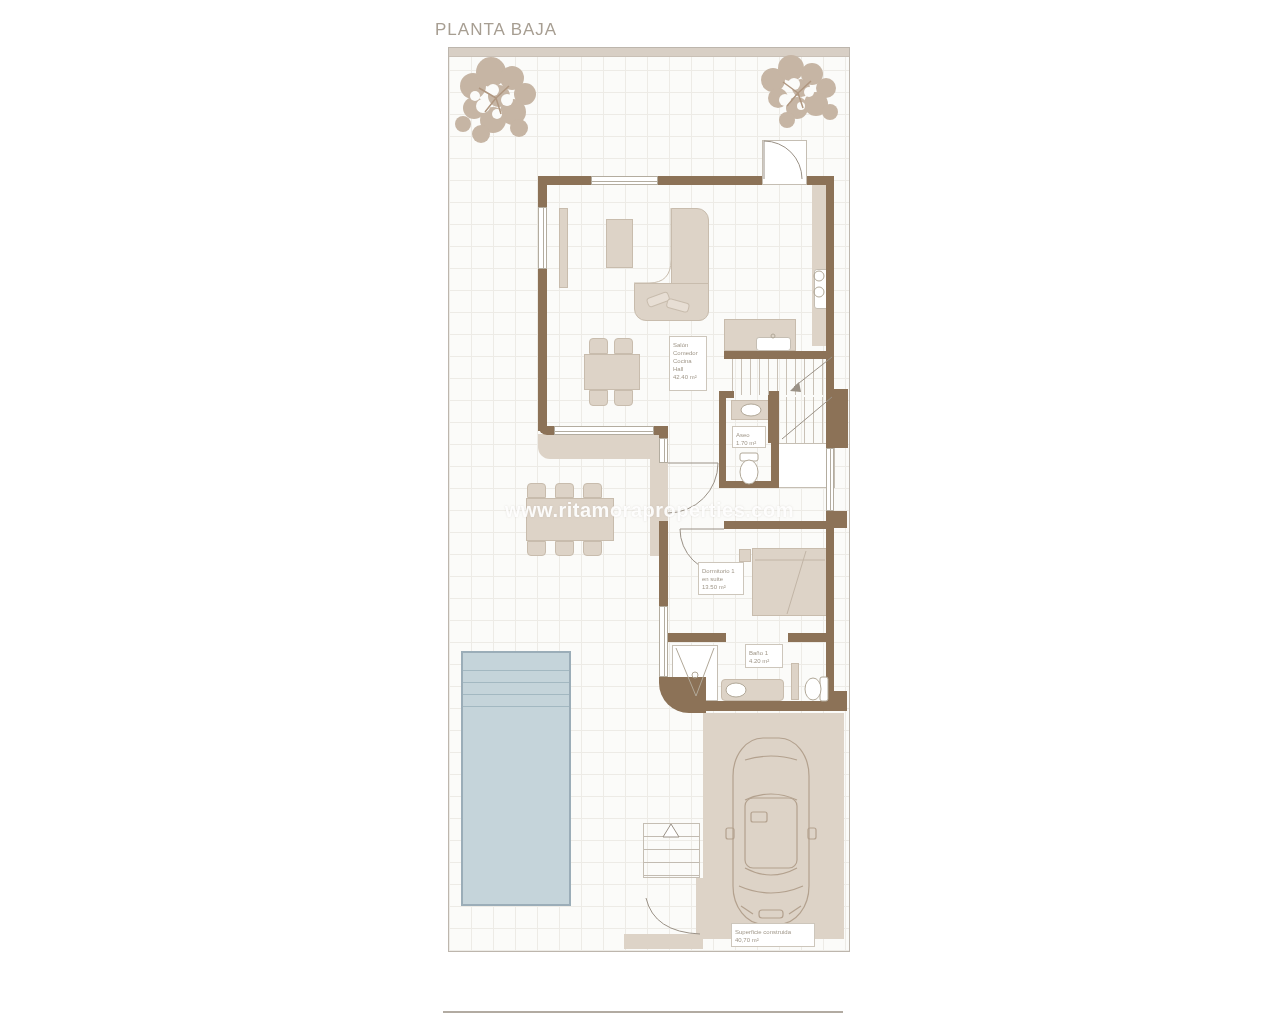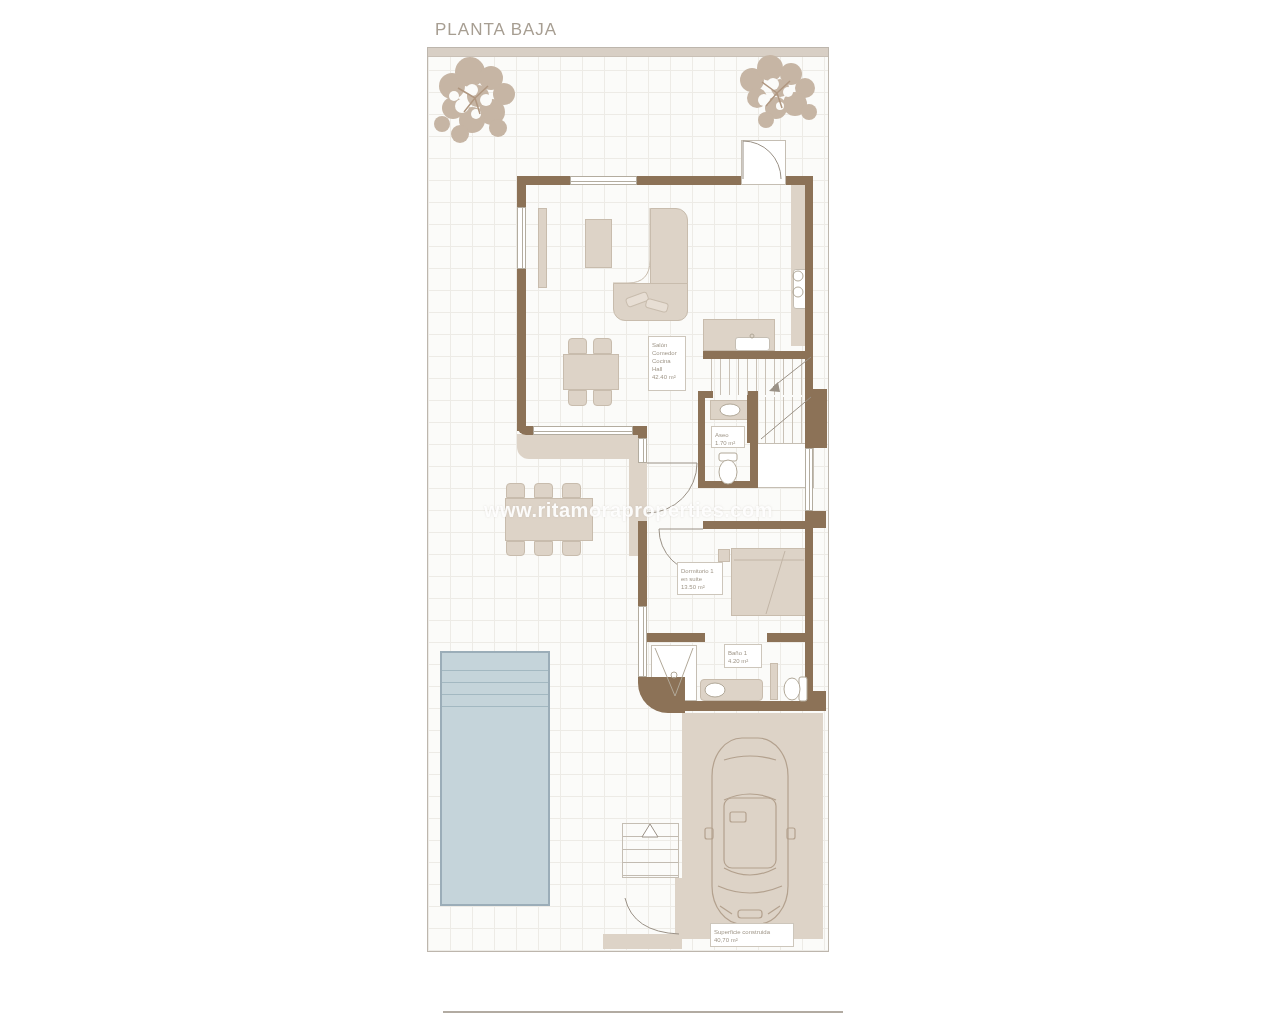--- a/index.html
+++ b/index.html
@@ -5,21 +5,21 @@
   html,body{margin:0;padding:0;}
   body{
     width:1280px;height:1024px;position:relative;background:#ffffff;
     font-family:"Liberation Sans",sans-serif;overflow:hidden;
   }
   .page-title{
     position:absolute;left:435px;top:20px;
     font-size:17px;letter-spacing:1px;color:#a79e92;font-weight:400;
   }
   .plot{
-    position:absolute;left:427px;top:47px;width:400px;height:903px;
+    position:absolute;left:448px;top:47px;width:400px;height:903px;
     border:1px solid #bdb6ad;background-color:#fbfbf9;
     background-image:
       linear-gradient(#edebe6 1px, transparent 1px),
       linear-gradient(90deg,#edebe6 1px, transparent 1px);
     background-size:22px 22px;
   }
   .topstrip{position:absolute;left:0;top:0;width:400px;height:8px;background:#d8cfc5;border-bottom:1px solid #c9c0b6;z-index:2;}
   .bg{position:absolute;background:#ddd3c7;z-index:2;}
   .fr{position:absolute;background:#ddd3c7;border:1px solid #c8bcad;box-sizing:border-box;z-index:3;}
   .wb{position:absolute;background:#ffffff;border:1px solid #c5beb3;box-sizing:border-box;z-index:3;}

